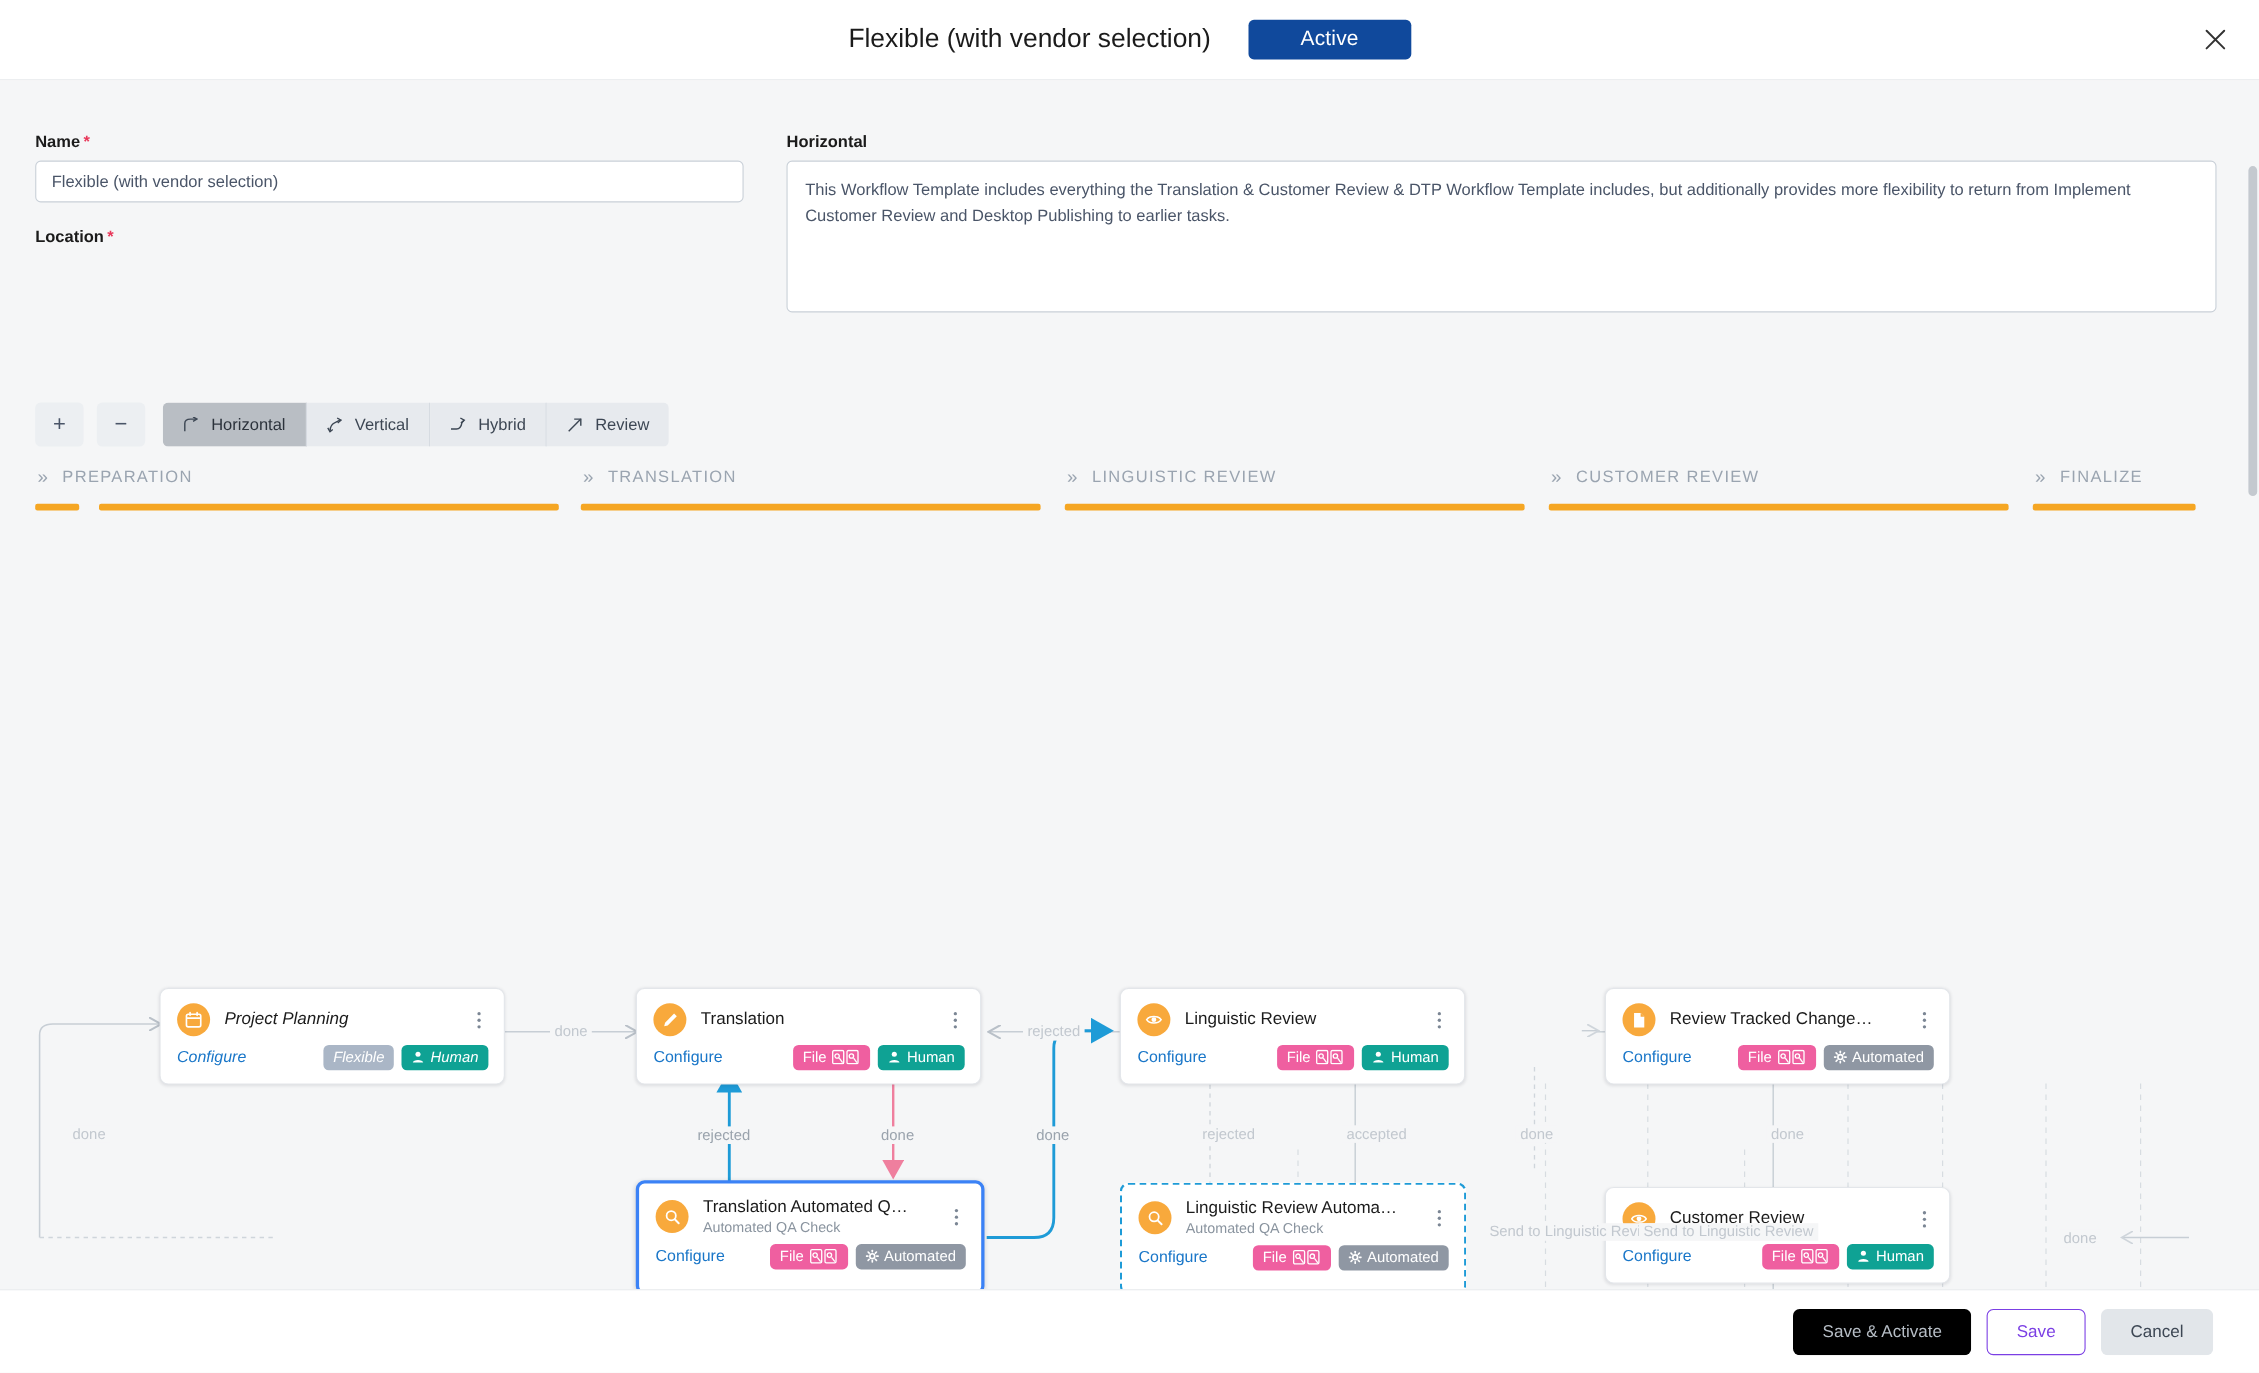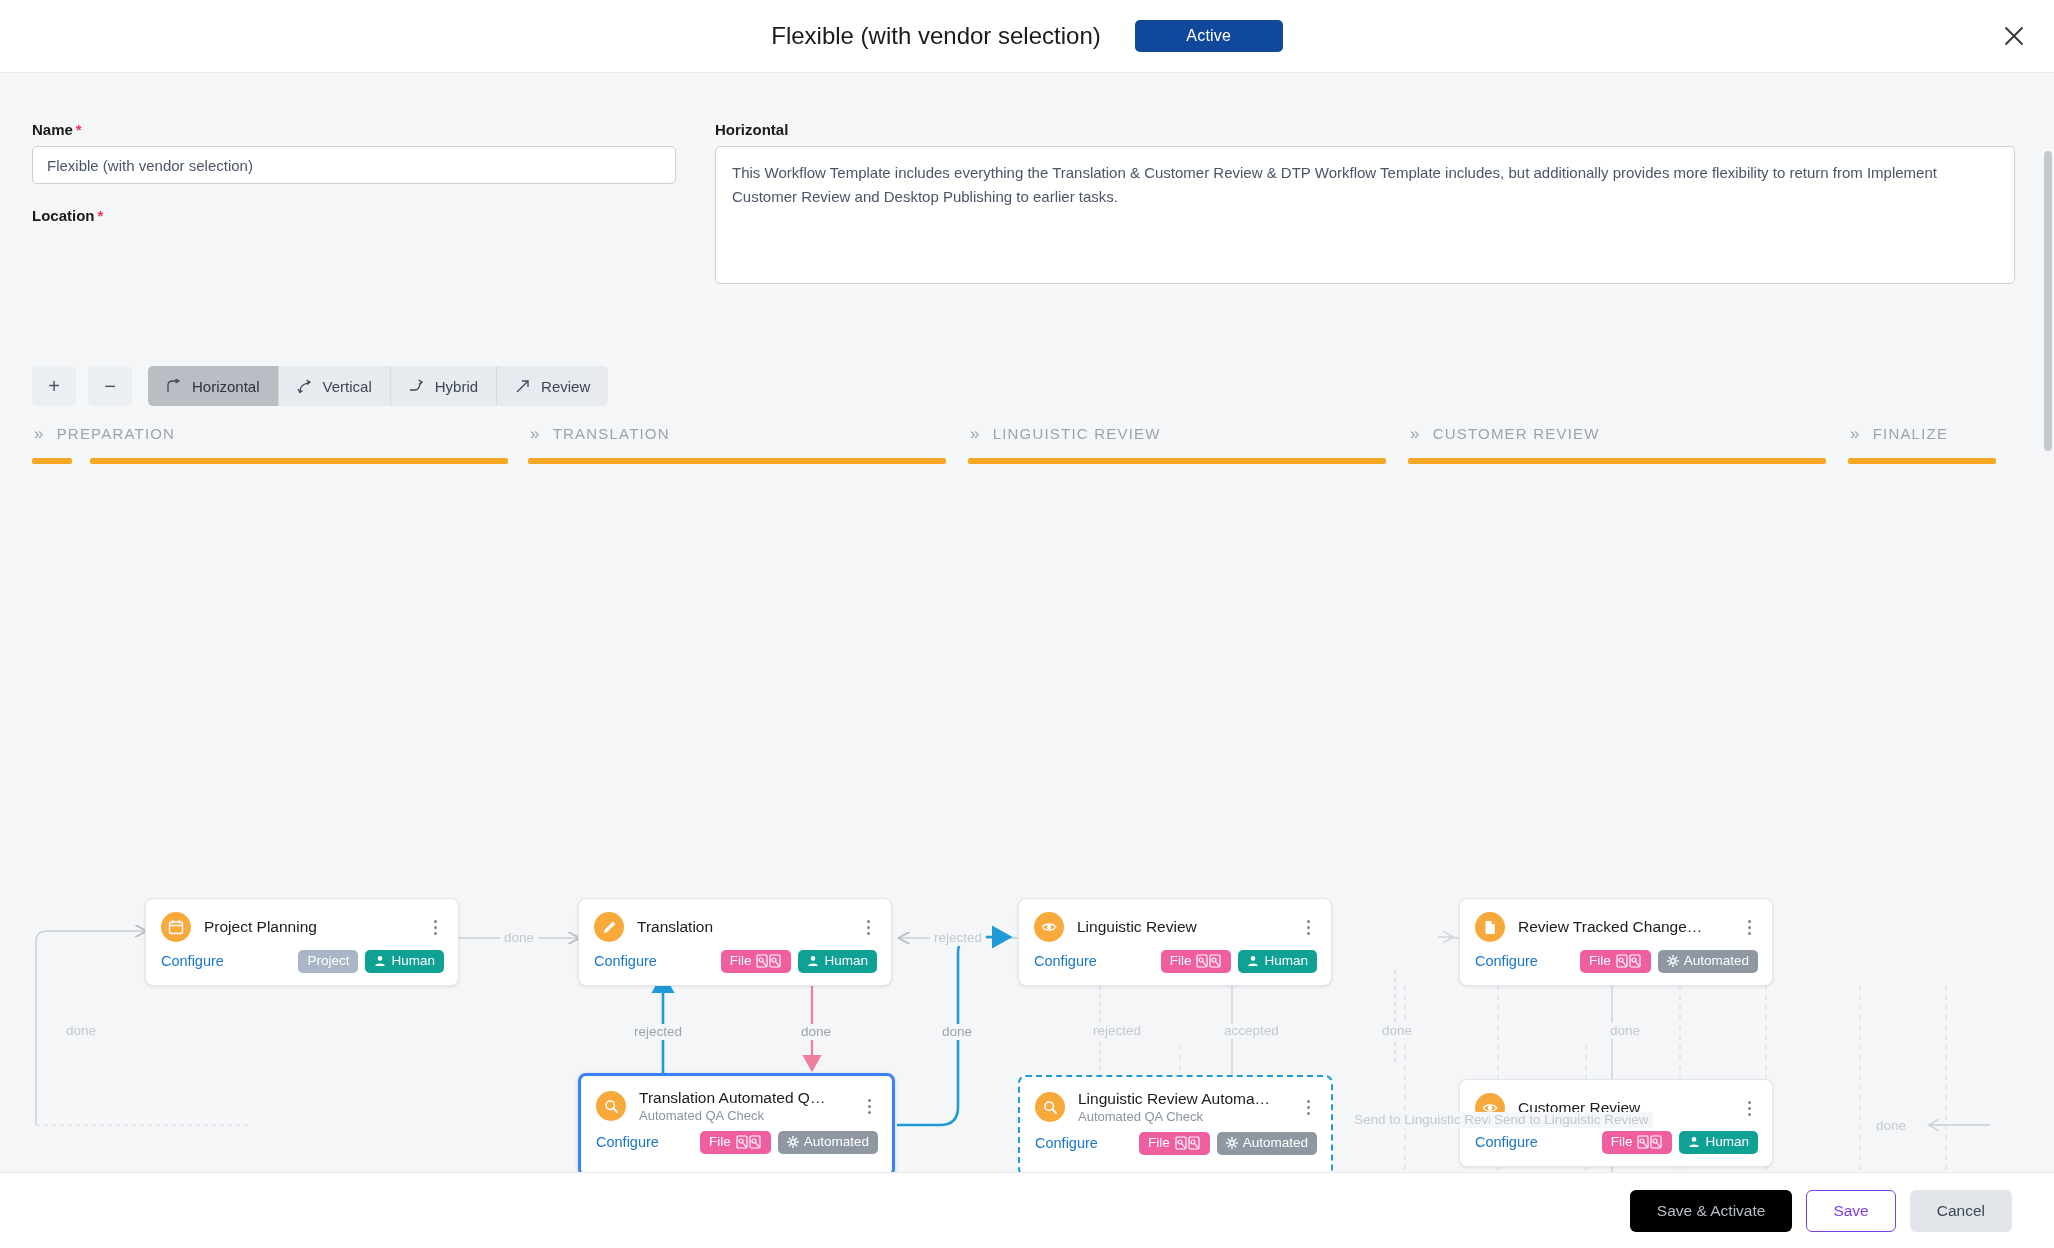--- a/index.html
+++ b/index.html
@@ -13,21 +13,21 @@
   #app { position: relative; width: 2054px; height: 1248px; background: #f5f6f7; }
 
   
   .modal-header {
     position: absolute; top: 0; left: 0; width: 2054px; height: 73px;
     background: #ffffff; display: flex; align-items: center; justify-content: center;
     border-bottom: 1px solid #e8eaed;
   }
   .modal-title { font-size: 24px; color: #1b1b1b; font-weight: 400; }
   .status-badge {
-    margin-left: 34px; background: #10499c; color:#fff; font-size: 16px;
+    margin-left: 34px; background: #10499c; color:#fff; font-size: 19px;
     border-radius: 5px; padding: 7px 0; width: 148px; text-align:center; letter-spacing:.2px;
   }
   .close-btn {
     position: absolute; right: 22px; top: 18px; width: 36px; height: 36px;
     display:flex; align-items:center; justify-content:center; cursor:pointer;
     color:#333;
   }
   .close-btn svg { display:block; }
 
   
@@ -315,21 +315,21 @@
           <path d="M1180 620 L1180 890"></path>
           <path d="M1180 890 L1420 890"></path>
           <path d="M1900 1010 L1900 1105"></path>
           <path d="M1905 1060 L1990 1060"></path>
         </g>
         <path d="M1990 700 L1930 700" stroke="#c7ced5" stroke-width="1.3" fill="none" marker-end="url(#ah-faint)"></path>
         <path d="M1990 880 L1930 880" stroke="#c7ced5" stroke-width="1.3" fill="none" marker-end="url(#ah-faint)"></path>
         <path d="M1280 880 L1220 880" stroke="#c7ced5" stroke-width="1.3" fill="none" marker-end="url(#ah-faint)"></path>
       </svg>
 
-      <div class="node" style="left:145px; top:473px; width:314px; height:88px;">
+      <div class="node" style="left:145px; top:473px; width:314px; height:88px;font-style:italic;">
         <div class="node-top">
           <div class="node-icon">
             <svg width="16" height="16" viewBox="0 0 16 16">
                 <rect x="1.5" y="3" width="13" height="11.5" rx="1.6" fill="none" stroke="#fff" stroke-width="1.5"></rect>
                 <path d="M1.5 6.5 H14.5" stroke="#fff" stroke-width="1.5"></path>
                 <path d="M4.8 1.5 V4 M11.2 1.5 V4" stroke="#fff" stroke-width="1.5" stroke-linecap="round"></path>
               </svg>
           </div>
           <div class="node-titles">
             <div class="node-title">Project Planning</div>
@@ -337,21 +337,21 @@
           <div class="kebab">
               <i></i>
               <i></i>
               <i></i>
             </div>
         </div>
         <div class="node-bottom">
           <span class="configure">Configure</span>
           <span class="badges">
             <span class="badge project">
-              <span>Project</span>
+              <span>Flexible</span>
             </span>
             <span class="badge human">
               <span>
                   <svg width="12" height="12" viewBox="0 0 12 12">
                     <circle cx="6" cy="3.4" r="2.3" fill="#fff"></circle>
                     <path d="M1.3 11 C1.3 7.8 10.7 7.8 10.7 11 Z" fill="#fff"></path>
                   </svg>
                 </span>
               <span>Human</span>
             </span>

